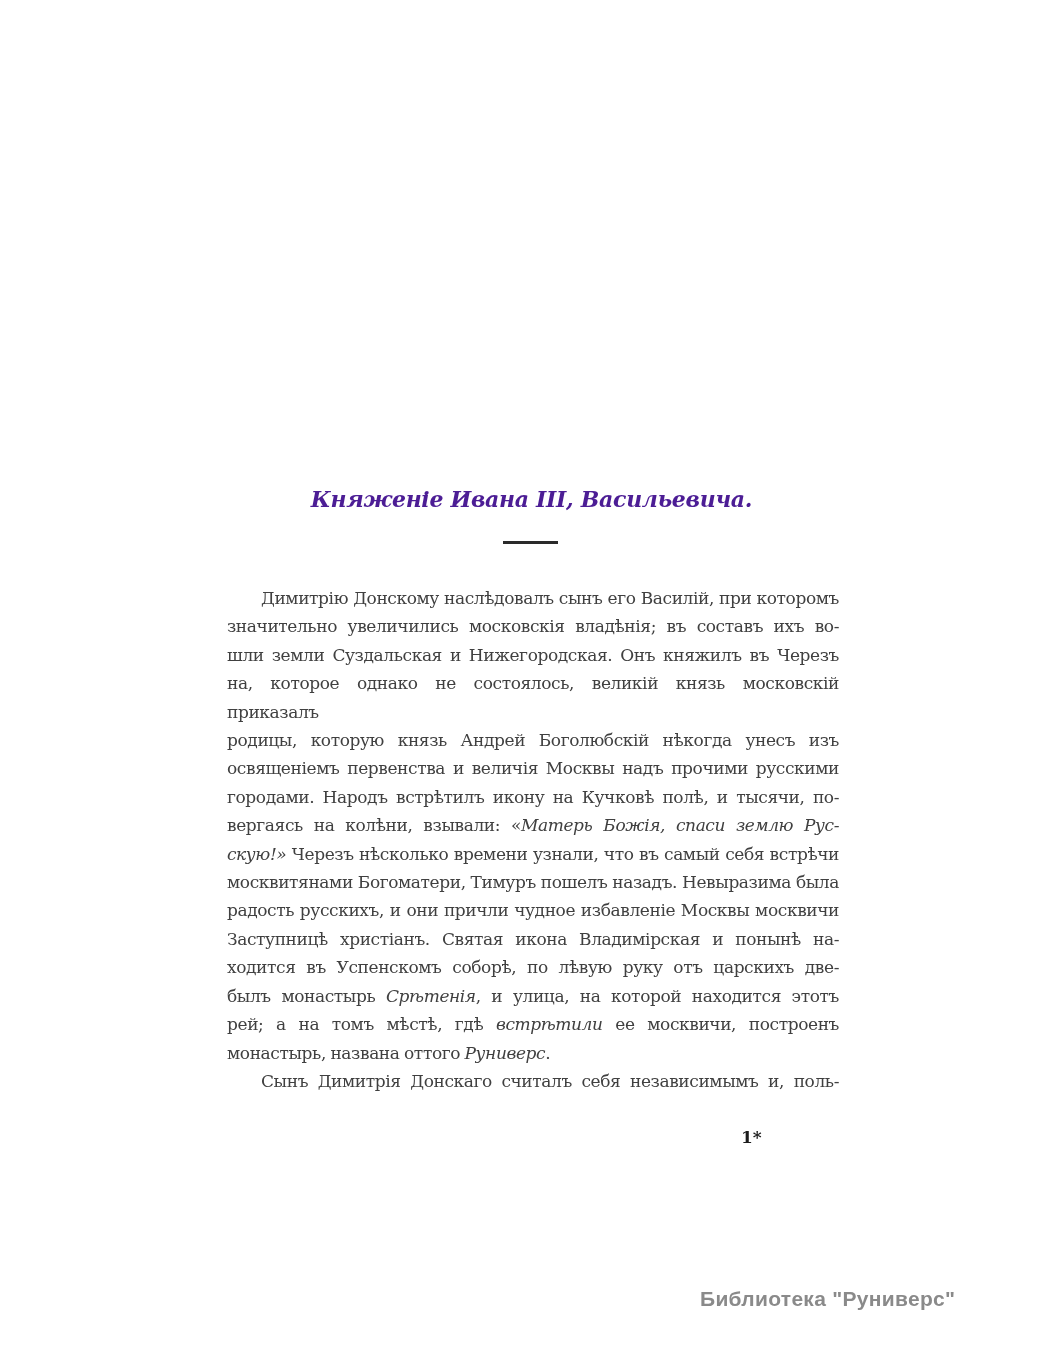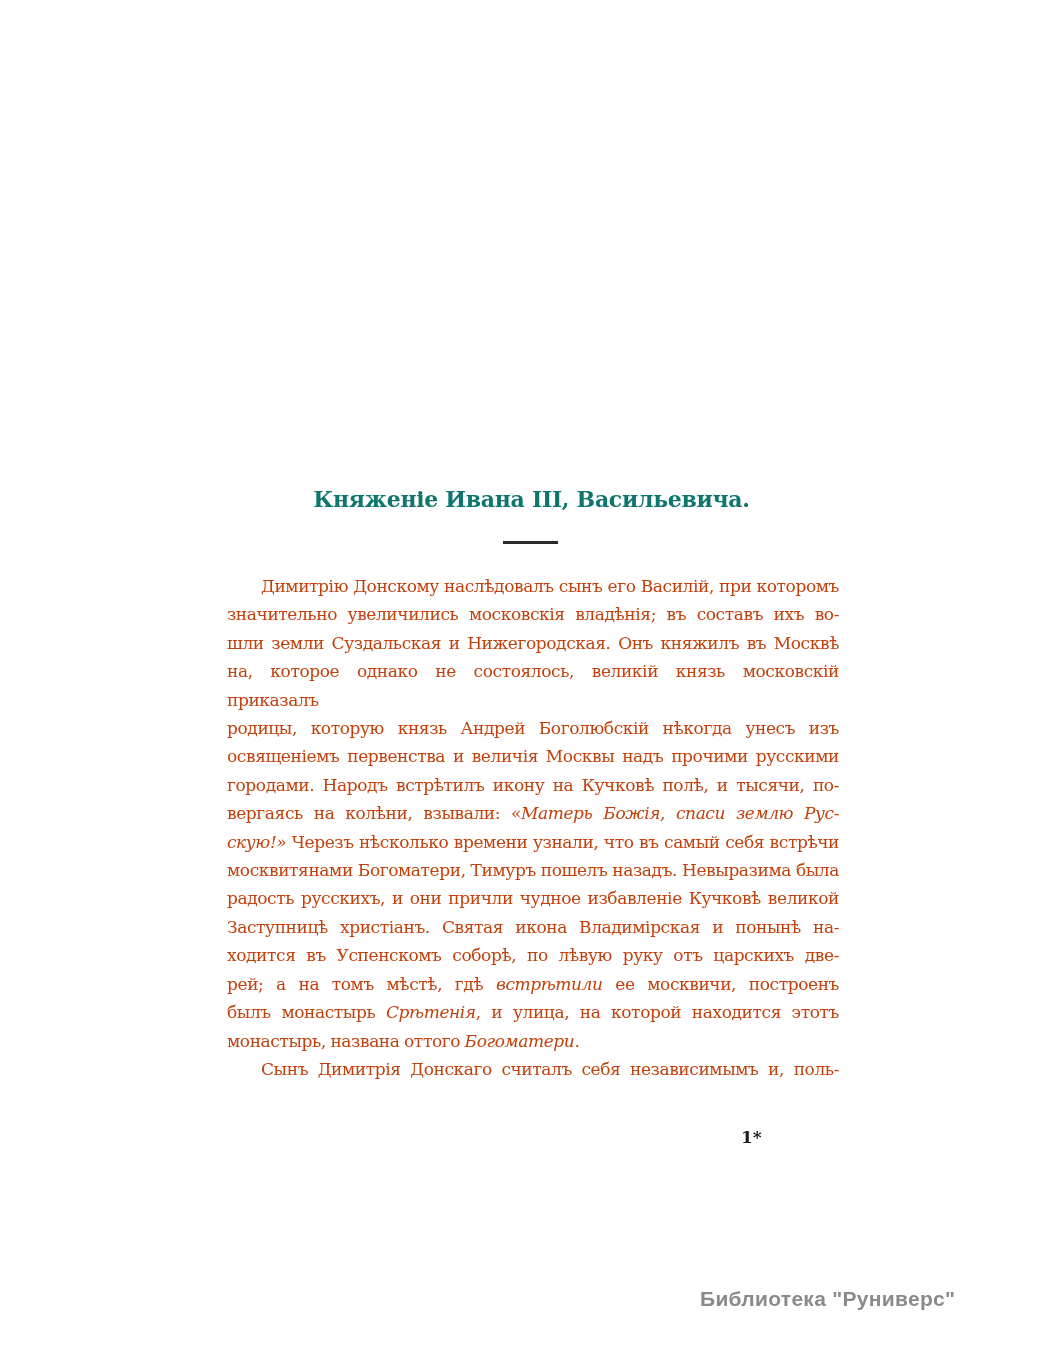--- a/index.html
+++ b/index.html
@@ -12,36 +12,37 @@
     color:#1c1c1c;
   }
   .title{
     position:absolute;
     left:225px;top:486px;width:613px;
     margin:0;
     text-align:center;
     font-size:22px;
     font-weight:bold;
     letter-spacing:-0.3px;
-    color:#0f766e;
+    color:#4c1d95;
+    font-style:italic;
   }
   .divider{
     position:absolute;
     left:503px;top:541px;
     width:55px;height:3px;
     background:#2a2a2a;
   }
   .text-block{
     position:absolute;
-    left:227px;top:572px;width:612px;
+    left:227px;top:584px;width:612px;
     font-size:17px;
     line-height:28.4px;
     letter-spacing:-0.4px;
     word-spacing:-0.5px;
-    color:#c2410c;
+    color:#404040;
   }
   .line{text-align:justify;}
   .line.just{text-align-last:justify;}
   .line.indent{text-indent:34px;}
   .it{font-style:italic;}
   .signature{
     position:absolute;
     left:741px;top:1127px;
     width:40px;
     font-size:17px;
@@ -61,31 +62,31 @@
 </style>
 </head>
 <body>
 
 <div class="page">
   <h1 class="title">Княженіе Ивана III, Васильевича.</h1>
   <div class="divider"></div>
   <div class="text-block">
       <div class="line just indent"><span>Димитрію Донскому наслѣдовалъ сынъ его Василій, при которомъ</span></div>
       <div class="line just"><span>значительно увеличились московскія владѣнія; въ составъ ихъ во-</span></div>
-      <div class="line just"><span>шли земли Суздальская и Нижегородская. Онъ княжилъ въ Москвѣ</span></div>
+      <div class="line just"><span>шли земли Суздальская и Нижегородская. Онъ княжилъ въ Черезъ</span></div>
       <div class="line just"><span>на, которое однако не состоялось, великій князь московскій приказалъ</span></div>
       <div class="line just"><span>родицы, которую князь Андрей Боголюбскій нѣкогда унесъ изъ</span></div>
       <div class="line just"><span>освященіемъ первенства и величія Москвы надъ прочими русскими</span></div>
       <div class="line just"><span>городами. Народъ встрѣтилъ икону на Кучковѣ полѣ, и тысячи, по-</span></div>
       <div class="line just"><span>вергаясь на колѣни, взывали: «</span><span class="it">Матерь Божія, спаси землю Рус-</span></div>
       <div class="line just"><span class="it">скую!»</span><span> Черезъ нѣсколько времени узнали, что въ самый себя встрѣчи</span></div>
       <div class="line just"><span>москвитянами Богоматери, Тимуръ пошелъ назадъ. Невыразима была</span></div>
-      <div class="line just"><span>радость русскихъ, и они причли чудное избавленіе Кучковѣ великой</span></div>
+      <div class="line just"><span>радость русскихъ, и они причли чудное избавленіе Москвы москвичи</span></div>
       <div class="line just"><span>Заступницѣ христіанъ. Святая икона Владимірская и понынѣ на-</span></div>
       <div class="line just"><span>ходится въ Успенскомъ соборѣ, по лѣвую руку отъ царскихъ две-</span></div>
+      <div class="line just"><span>былъ монастырь </span><span class="it">Срѣтенія</span><span>, и улица, на которой находится этотъ</span></div>
       <div class="line just"><span>рей; а на томъ мѣстѣ, гдѣ </span><span class="it">встрѣтили</span><span> ее москвичи, построенъ</span></div>
-      <div class="line just"><span>былъ монастырь </span><span class="it">Срѣтенія</span><span>, и улица, на которой находится этотъ</span></div>
-      <div class="line"><span>монастырь, названа оттого </span><span class="it">Богоматери</span><span>.</span></div>
+      <div class="line"><span>монастырь, названа оттого </span><span class="it">Руниверс</span><span>.</span></div>
       <div class="line just indent"><span>Сынъ Димитрія Донскаго считалъ себя независимымъ и, поль-</span></div>
     </div>
   <div class="signature">1*</div>
   <div class="watermark">Библиотека "Руниверс"</div>
 </div>
 
 </body></html>

